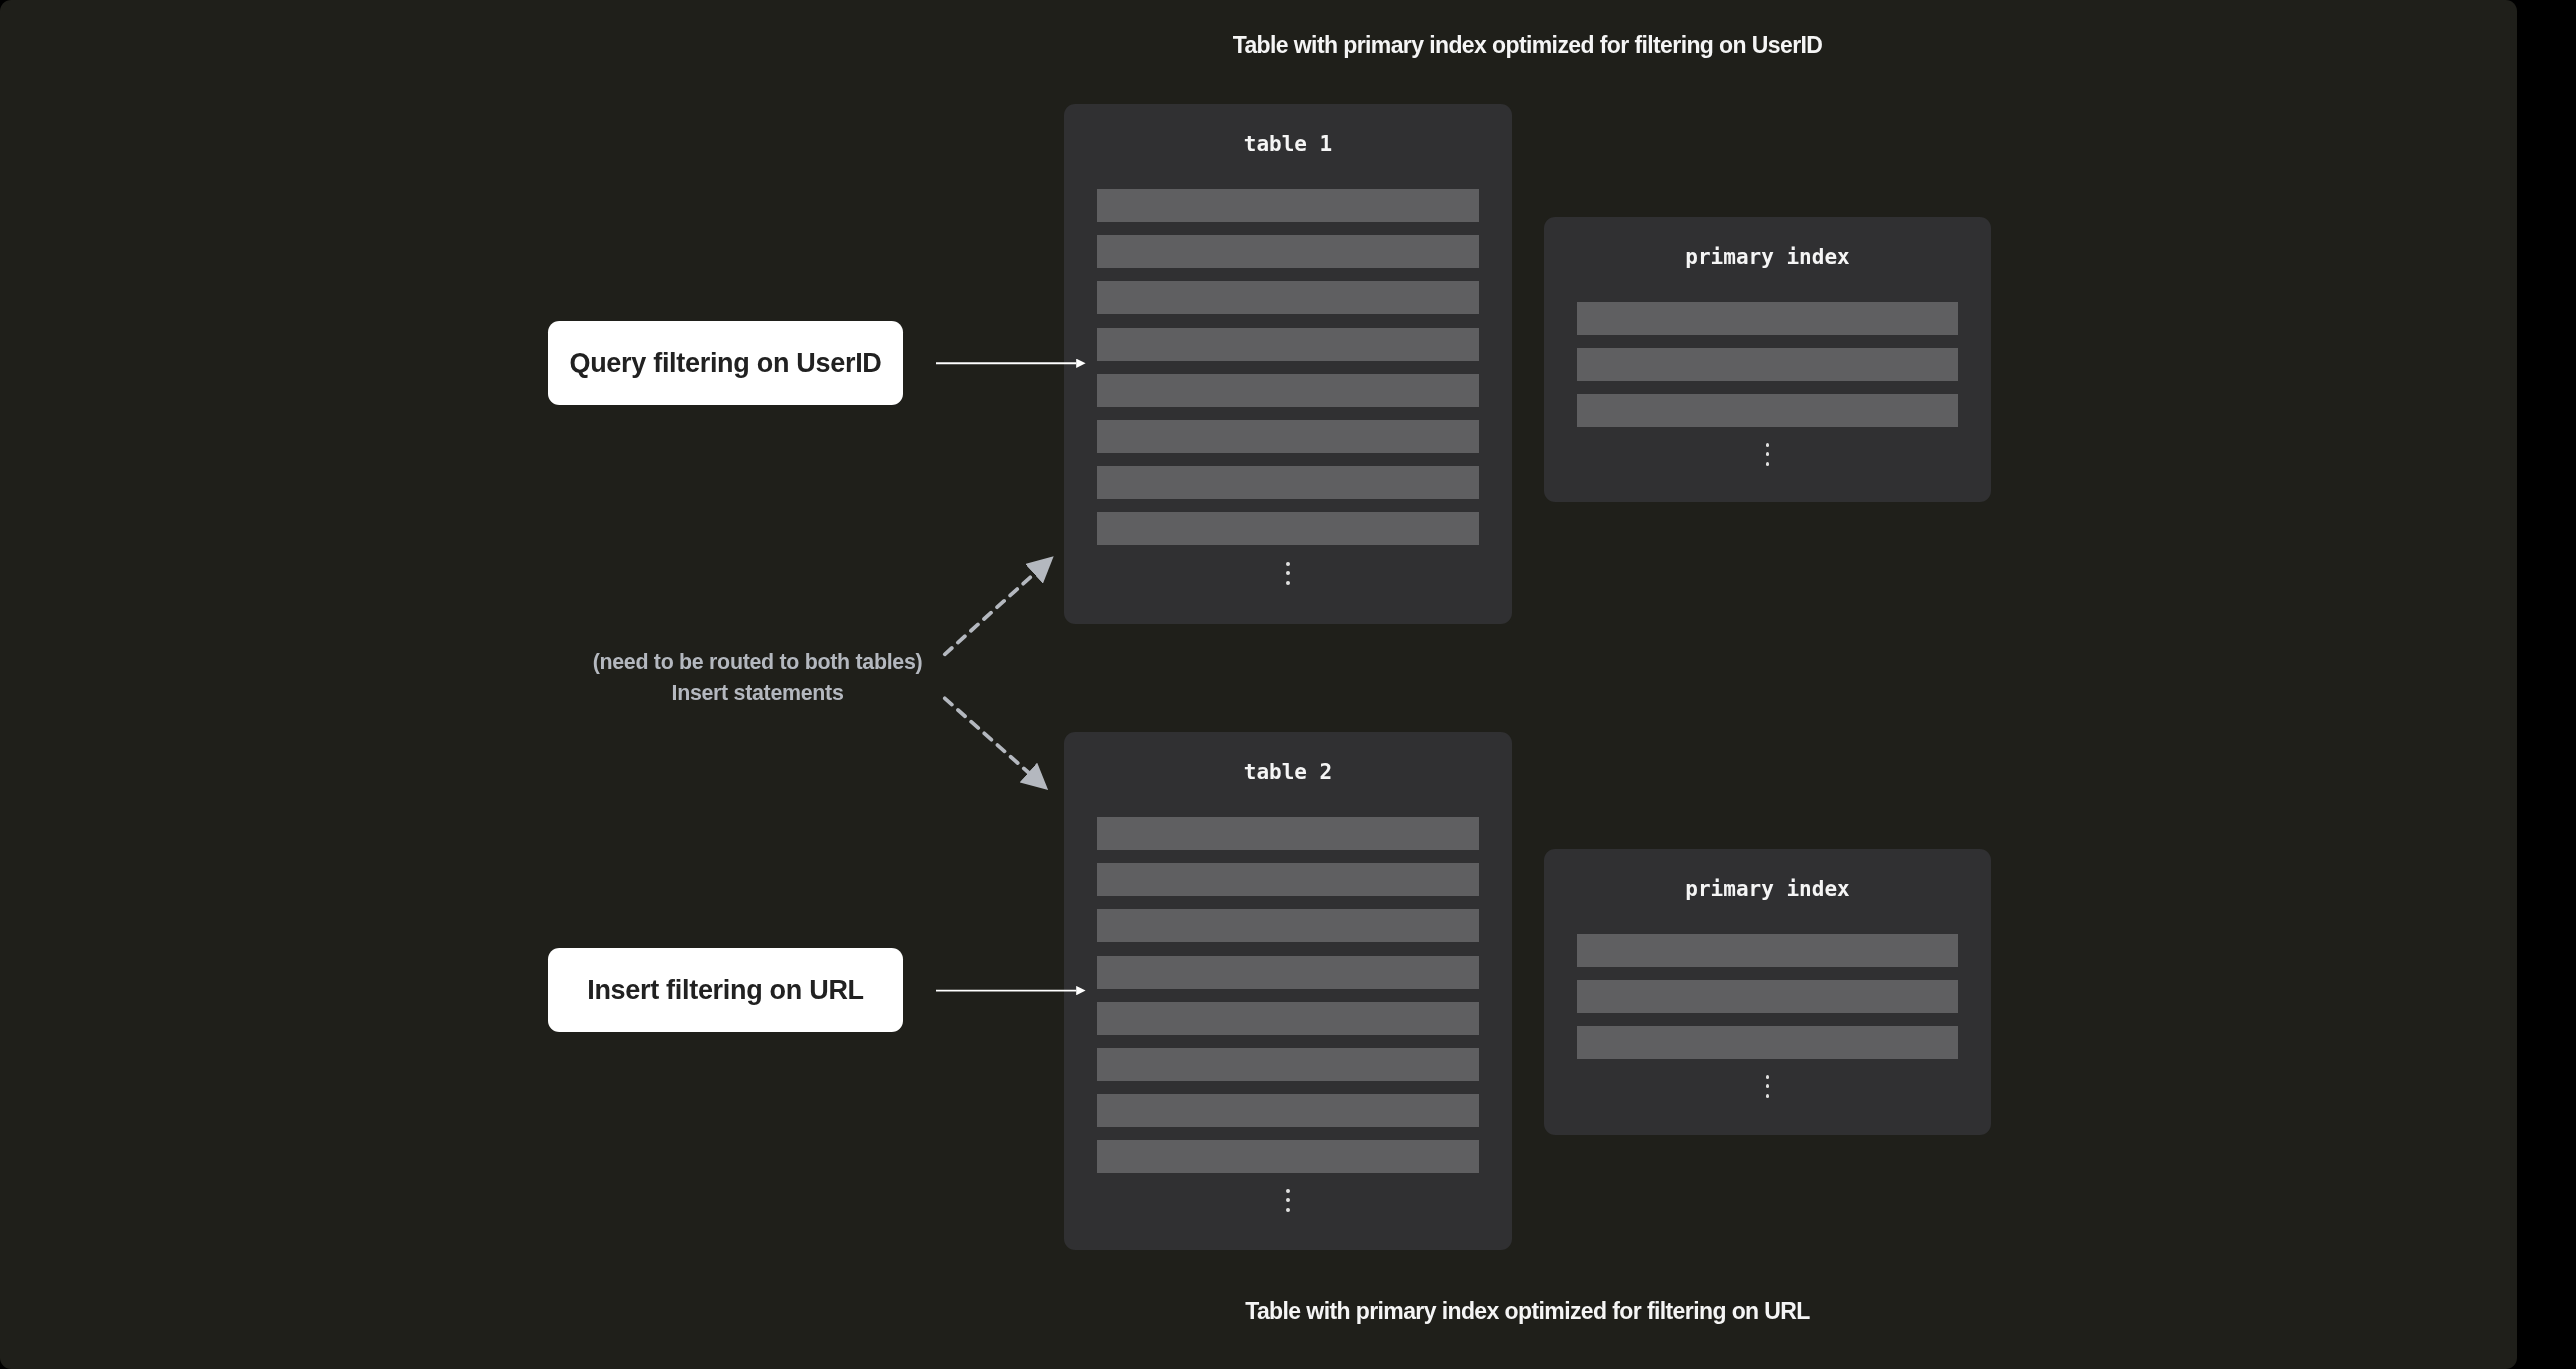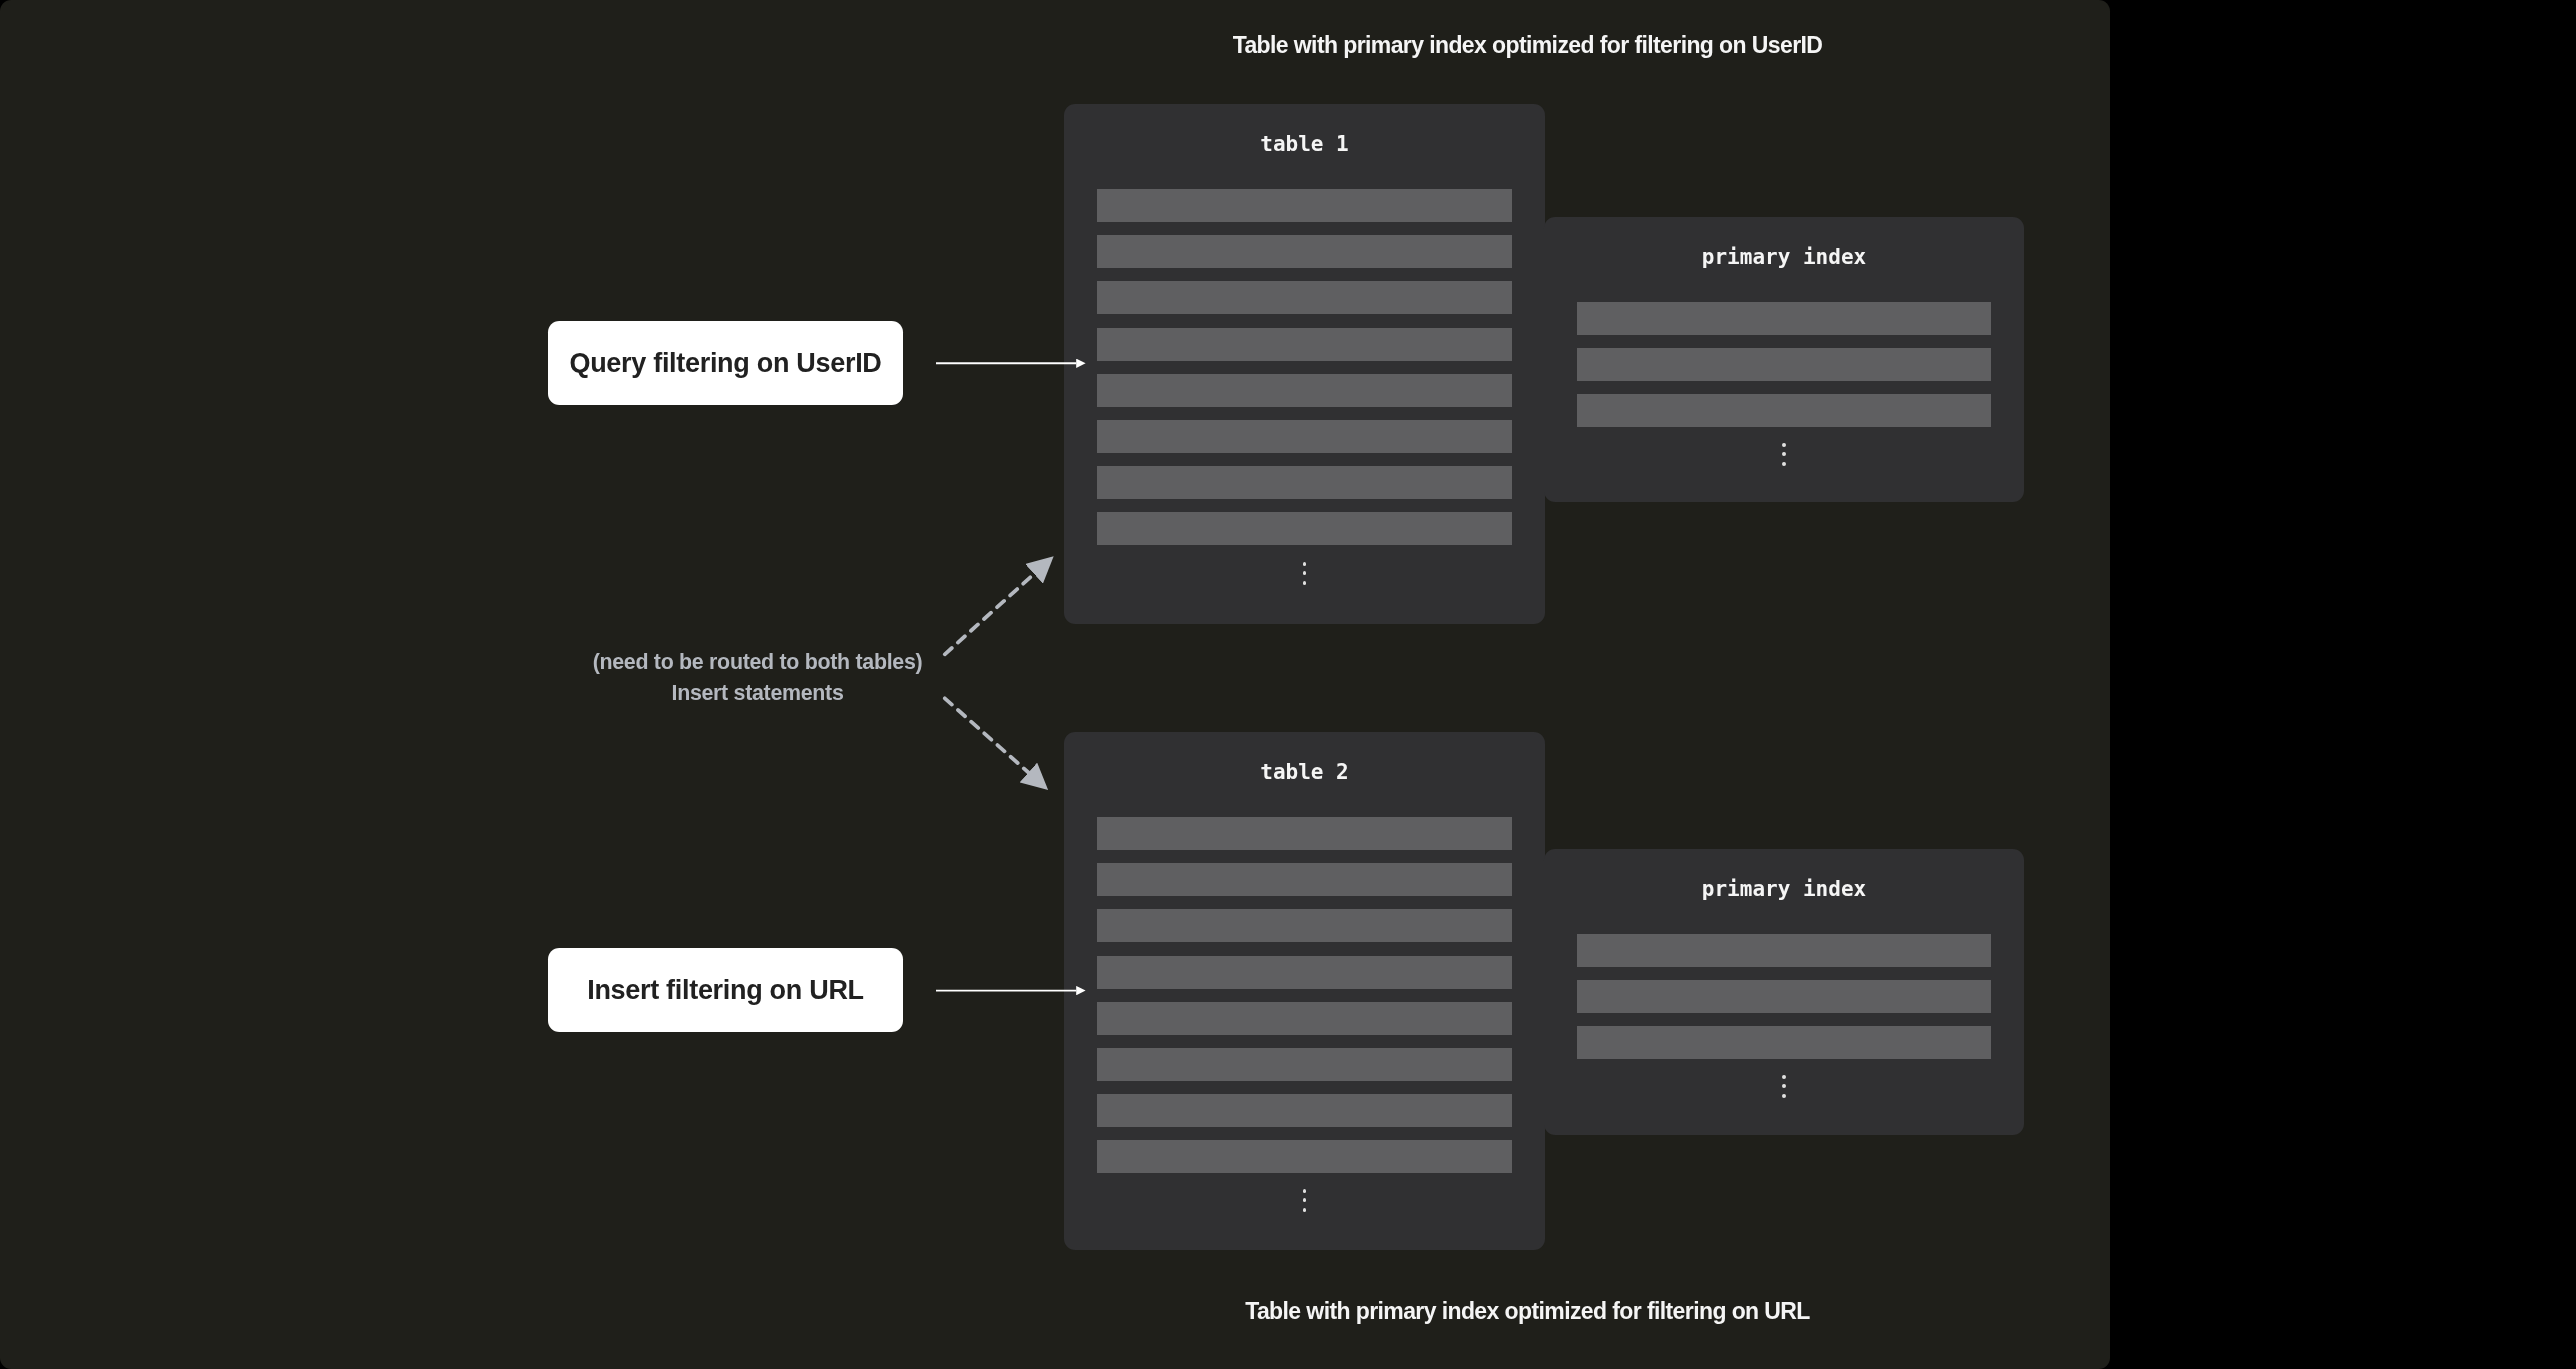--- a/index.html
+++ b/index.html
@@ -2,21 +2,21 @@
 <html style="--bg: #1f1f1a; --panel: #303032; --row: #5f5f61; --dot: #e0e0e0; --title-text: #f5f5f5; --muted-text: #b4b8bf; --label-bg: #ffffff; --label-text: #212121;font-size:10px"><head>
 <meta charset="utf-8">
 <style>
   html, body {
     margin: 0;
     padding: 0;
     background: #000;
   }
   .canvas {
     position: relative;
-    width: 2110px;
+    width: 2517px;
     height: 1369px;
     background: var(--bg, #1f1f1a);
     border-radius: 11.3px;
     overflow: hidden;
     font-family: "Liberation Sans", sans-serif;
   }
 
   .big-title {
     position: absolute;
     left: 1064px;
@@ -28,21 +28,20 @@
     line-height: 29px;
     color: var(--title-text, #f5f5f5);
   }
   #title-top { top: 31px; }
   #title-bottom { top: 1297px; }
 
   .panel {
     position: absolute;
     background: var(--panel, #303032);
     border-radius: 11.3px;
-    padding-left: 33px;
   }
   #table1 { left: 1064px; top: 104px;  width: 448px; height: 520px; }
   #pi1    { left: 1544px; top: 217px;  width: 447px; height: 285px; }
   #table2 { left: 1064px; top: 732px; width: 448px; height: 518px; }
   #pi2    { left: 1544px; top: 849px; width: 447px; height: 286px; }
 
   .panel-title {
     position: absolute;
     left: 0; right: 0;
     top: 25px;

